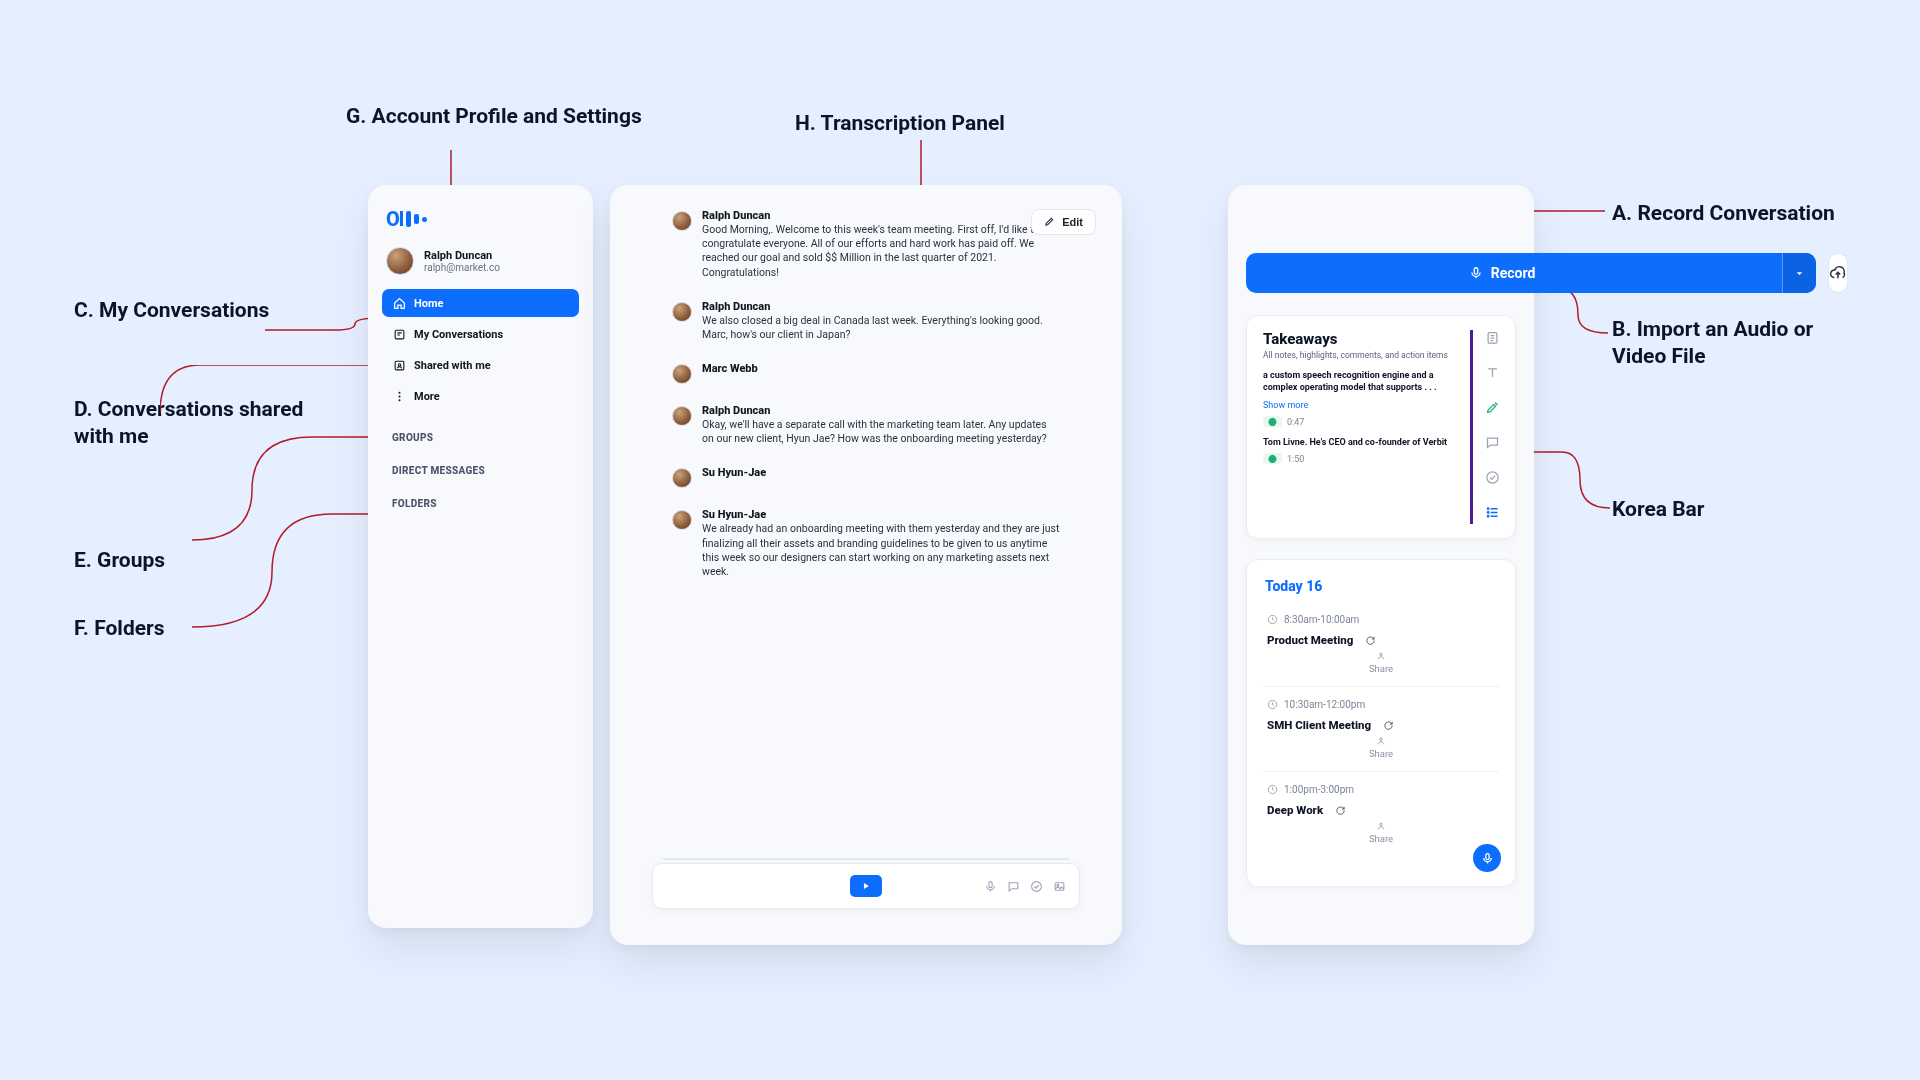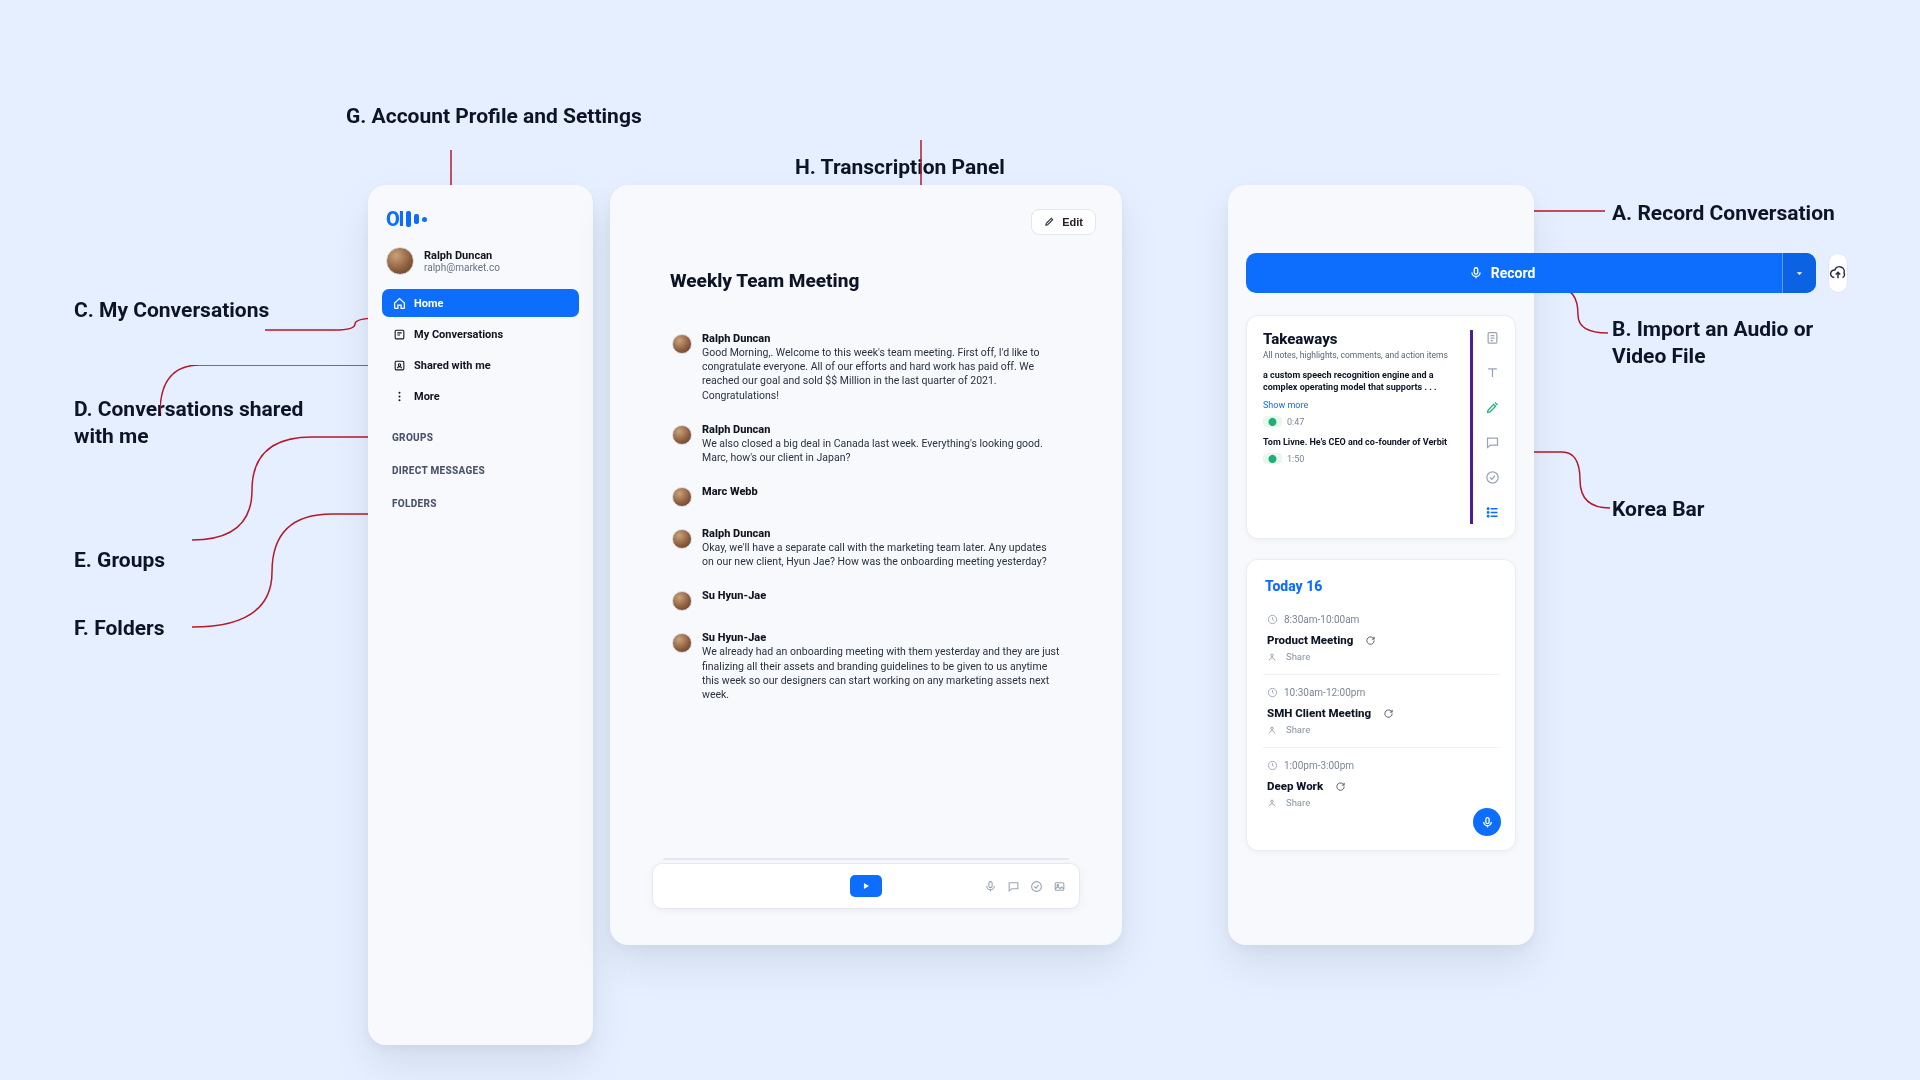--- a/index.html
+++ b/index.html
@@ -6,21 +6,21 @@
 body { font-family: -apple-system, BlinkMacSystemFont, "Segoe UI", Roboto, sans-serif; background: #e5efff; width: 1920px; height: 1080px; position: relative; overflow: hidden; }
 
 .stage { position: absolute; inset: 0; }
 
 .label { position: absolute; font-weight: 700; font-size: 21px; color: #0d1426; line-height: 1.3; }
 .connector { position: absolute; stroke: #b31a2a; stroke-width: 1.5; fill: none; }
 
 .panel { position: absolute; background: #f7f9fc; border-radius: 18px; box-shadow: 0 20px 40px rgba(0,0,0,.08), 0 4px 10px rgba(0,0,0,.04); }
 
 
-.sidebar { left: 368px; top: 185px; width: 225px; height: 860px; padding: 20px 14px; }
+.sidebar { left: 368px; top: 185px; width: 225px; height: 743px; padding: 20px 14px; }
 .brand { display:flex; align-items:center; gap:3px; margin: 2px 4px 16px; color:#0d6efd; font-weight:700; }
 .brand .dot{width:8px;height:8px;border-radius:50%;background:#0d6efd;display:inline-block}
 .brand .bar1{width:5px;height:16px;border-radius:2px;background:#0d6efd;display:inline-block}
 .brand .bar2{width:5px;height:10px;border-radius:2px;background:#0d6efd;display:inline-block}
 
 .profile { display:flex; gap:10px; align-items:center; margin: 8px 4px 14px; }
 .avatar { width:28px; height:28px; border-radius:50%; background: radial-gradient(circle at 35% 30%, #caa27a, #8a5a3a 60%, #603c24); border:1px solid #d6dbe4; flex:none; }
 .profile .name { font-size:11px; font-weight:700; color:#10141f; }
 .profile .email { font-size:10px; color:#6a7485; }
 
@@ -64,33 +64,33 @@
 
 .toolbar { width:26px; display:flex; flex-direction:column; gap:16px; align-items:center; padding-left:12px; color:#9aa3b5; }
 .toolbar .titem { cursor:pointer; }
 .toolbar .active { color:#1fae76; }
 
 .calendartitle { font-size:14px; font-weight:800; color:#0d6efd; margin:4px 2px 8px; }
 .calitem { padding:12px 4px; }
 .calitem + .calitem { border-top:1px solid #eef1f6; }
 .caltime { font-size:10px; color:#7c8599; display:flex; gap:6px; align-items:center; }
 .caltitle { font-size:11.5px; font-weight:800; color:#0d1426; margin:8px 0 4px; display:flex; gap:12px; align-items:center; }
-.calshare { font-size:9.5px; color:#8a92a4; display:flex; gap:9px; align-items:center; cursor:pointer; }
+.calshare { font-size:9.5px; color:#8a92a4; display:flex; gap:2px; align-items:center; cursor:pointer;flex-direction:column; }
 .fab { position:absolute; right:14px; bottom:14px; width:28px; height:28px; border-radius:50%; background:#0d6efd; display:flex; align-items:center; justify-content:center; color:#fff; cursor:pointer; }
 
 .ico svg, .mini svg { display:block; }
 .mini { width:12px; height:12px; color:#9aa3b5; }
 .mini-dark { color:#2a3142; }
 </style>
 </head>
 <body>
 <div class="stage">
 
 <div class="label" style="left:346px; top:103px; width:300px;">G. Account Profile and Settings</div>
-<div class="label" style="left:795px; top:110px;margin-top:44px;">H. Transcription Panel</div>
+<div class="label" style="left:795px; top:110px;">H. Transcription Panel</div>
 <div class="label" style="left:74px; top:297px; width:200px;">C. My Conversations</div>
 <div class="label" style="left:74px; top:396px; width:260px;">D. Conversations shared with me</div>
 <div class="label" style="left:74px; top:527px;margin-top:20px;">E. Groups</div>
 <div class="label" style="left:74px; top:615px;">F. Folders</div>
 <div class="label" style="left:1612px; top:200px; width:250px;">A. Record Conversation</div>
 <div class="label" style="left:1612px; top:316px; width:250px;">B. Import an Audio or Video File</div>
 <div class="label" style="left:1612px; top:496px;">Korea Bar</div>
 
 <svg class="connector" style="left:265px; top:316px;" width="115" height="30">
       <path d="M0 14 H70 Q90 14 90 8 Q90 2 115 2"></path>
@@ -180,21 +180,20 @@
 
 <div class="panel main">
   <button class="editbtn">
     <span class="mini mini-dark">
           <svg width="11" height="11" viewBox="0 0 24 24" fill="none" stroke="currentColor" stroke-width="2.2">
             <path d="M4 20l4-1 11-11-3-3L5 16z"></path>
           </svg>
         </span>
     <span>Edit</span>
   </button>
-  <div class="title">Weekly Team Meeting</div>
 
   <div id="msgs">
         <div class="msg">
           <div class="avatar"></div>
           <div>
             <div class="who">Ralph Duncan</div>
             <div class="txt">Good Morning,. Welcome to this week's team meeting. First off, I'd like to congratulate everyone. All of our efforts and hard work has paid off. We reached our goal and sold $$ Million in the last quarter of 2021. Congratulations!</div>
           </div>
         </div>
         <div class="msg">

